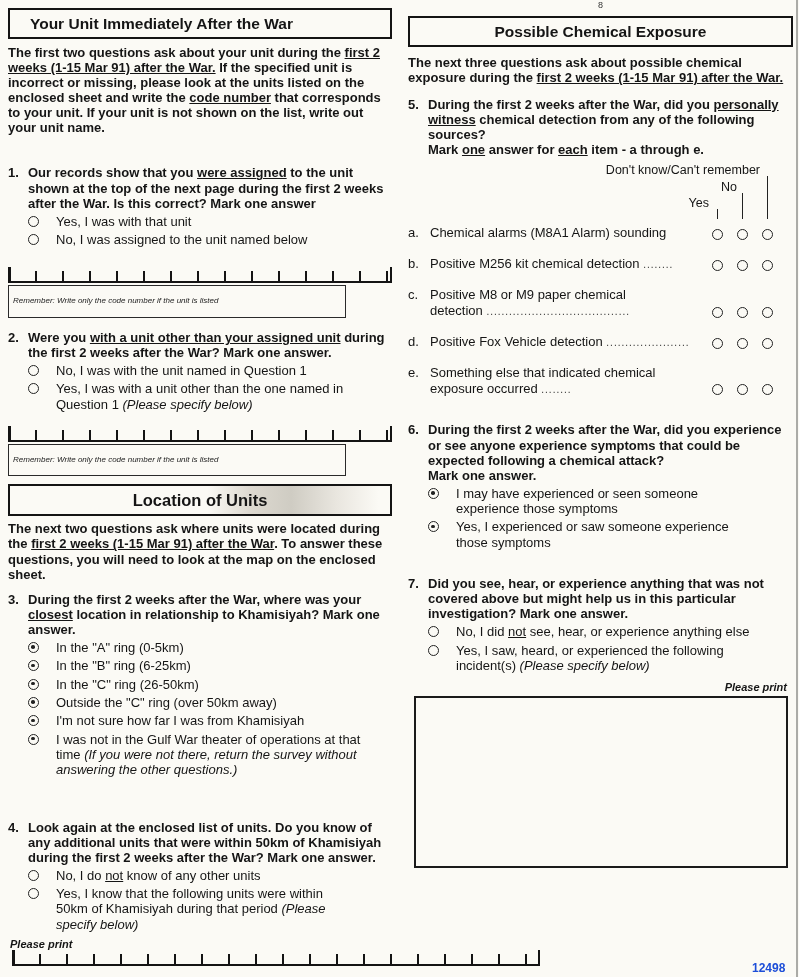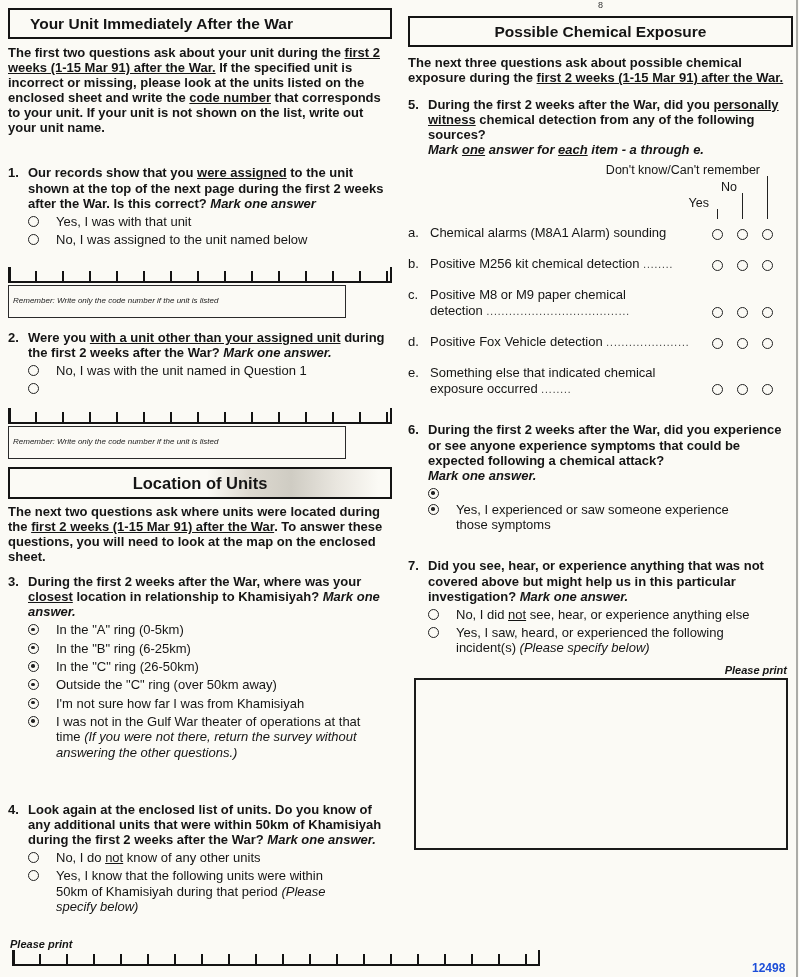--- a/index.html
+++ b/index.html
@@ -14,21 +14,21 @@
   .col-right { position:absolute; left:408px; top:16px; width:385px; }
 
   .hbox { border:2px solid #141414; padding:5px 8px 4px; font-weight:bold; font-size:15.5px; background:#fbfaf5; }
   .hbox.indent { padding-left:20px; }
   .hbox.center { text-align:center; }
   .hbox.smudge { background:linear-gradient(90deg,#fbfaf5 52%,#ddd9d0 63%,#cfccc3 74%,#e9e6df 86%,#fbfaf5 97%); font-size:16.5px; }
 
   .para { font-weight:bold; margin-top:6px; }
   .u { text-decoration:underline; }
   .it { font-style:italic; }
-  .mk { font-style:italic; font-weight:bold; }
+  .mk { font-weight:bold; }
 
   .q { margin-top:12px; }
   .qrow { display:flex; }
   .qnum { width:20px; flex:none; font-weight:bold; }
   .qbody { flex:1; font-weight:bold; }
 
   .opt { display:flex; gap:17px; margin:3px 0 3px 20px; font-weight:normal; line-height:1.18; }
   .radio { width:11px; height:11px; border:1.5px solid #222; border-radius:50%; flex:none; margin-top:2px; background:#fbfaf5; }
   .radio.dot::after { content:""; display:block; width:3.5px; height:3.5px; border-radius:50%; background:#222; margin:2.3px 0 0 2.3px; }
 
@@ -107,20 +107,21 @@
       <div class="qrow">
         <span class="qnum">2.</span>
         <div class="qbody"><span>Were you </span><span class="u">with a unit other than your assigned unit</span><span> during the first 2 weeks after the War?  </span><span class="mk">Mark one answer.</span></div>
       </div>
       <div class="opt">
         <span class="radio"></span>
         <span>No,  I was with the unit named in Question 1</span>
       </div>
       <div class="opt">
         <span class="radio"></span>
+        <span class="lblw320"><span>Yes,  I was with a unit other than the one named in Question 1  </span><span class="it">(Please specify below)</span></span>
       </div>
     </div>
 
     <div class="comb" style="margin-top:18px"></div>
     <div class="capbox"><span>Remember:  Write only the code number if the unit is listed</span></div>
 
     <div class="hbox center smudge" style="margin-top:8px">
       <span>Location of Units</span>
     </div>
 
@@ -235,20 +236,21 @@
       </div>
     </div>
 
     <div class="q" style="margin-top:26px">
       <div class="qrow">
         <span class="qnum">6.</span>
         <div class="qbody"><span>During the first 2 weeks after the War,  did you experience or see anyone experience symptoms that could be expected following a chemical attack?  </span><br><span class="mk">Mark one answer.</span></div>
       </div>
       <div class="opt">
         <span class="radio dot"></span>
+        <span class="lblw300">I may have experienced or seen someone experience those symptoms</span>
       </div>
       <div class="opt">
         <span class="radio dot"></span>
         <span class="lblw300">Yes,  I experienced or saw someone experience those symptoms</span>
       </div>
     </div>
 
     <div class="q" style="margin-top:26px">
       <div class="qrow">
         <span class="qnum">7.</span>

